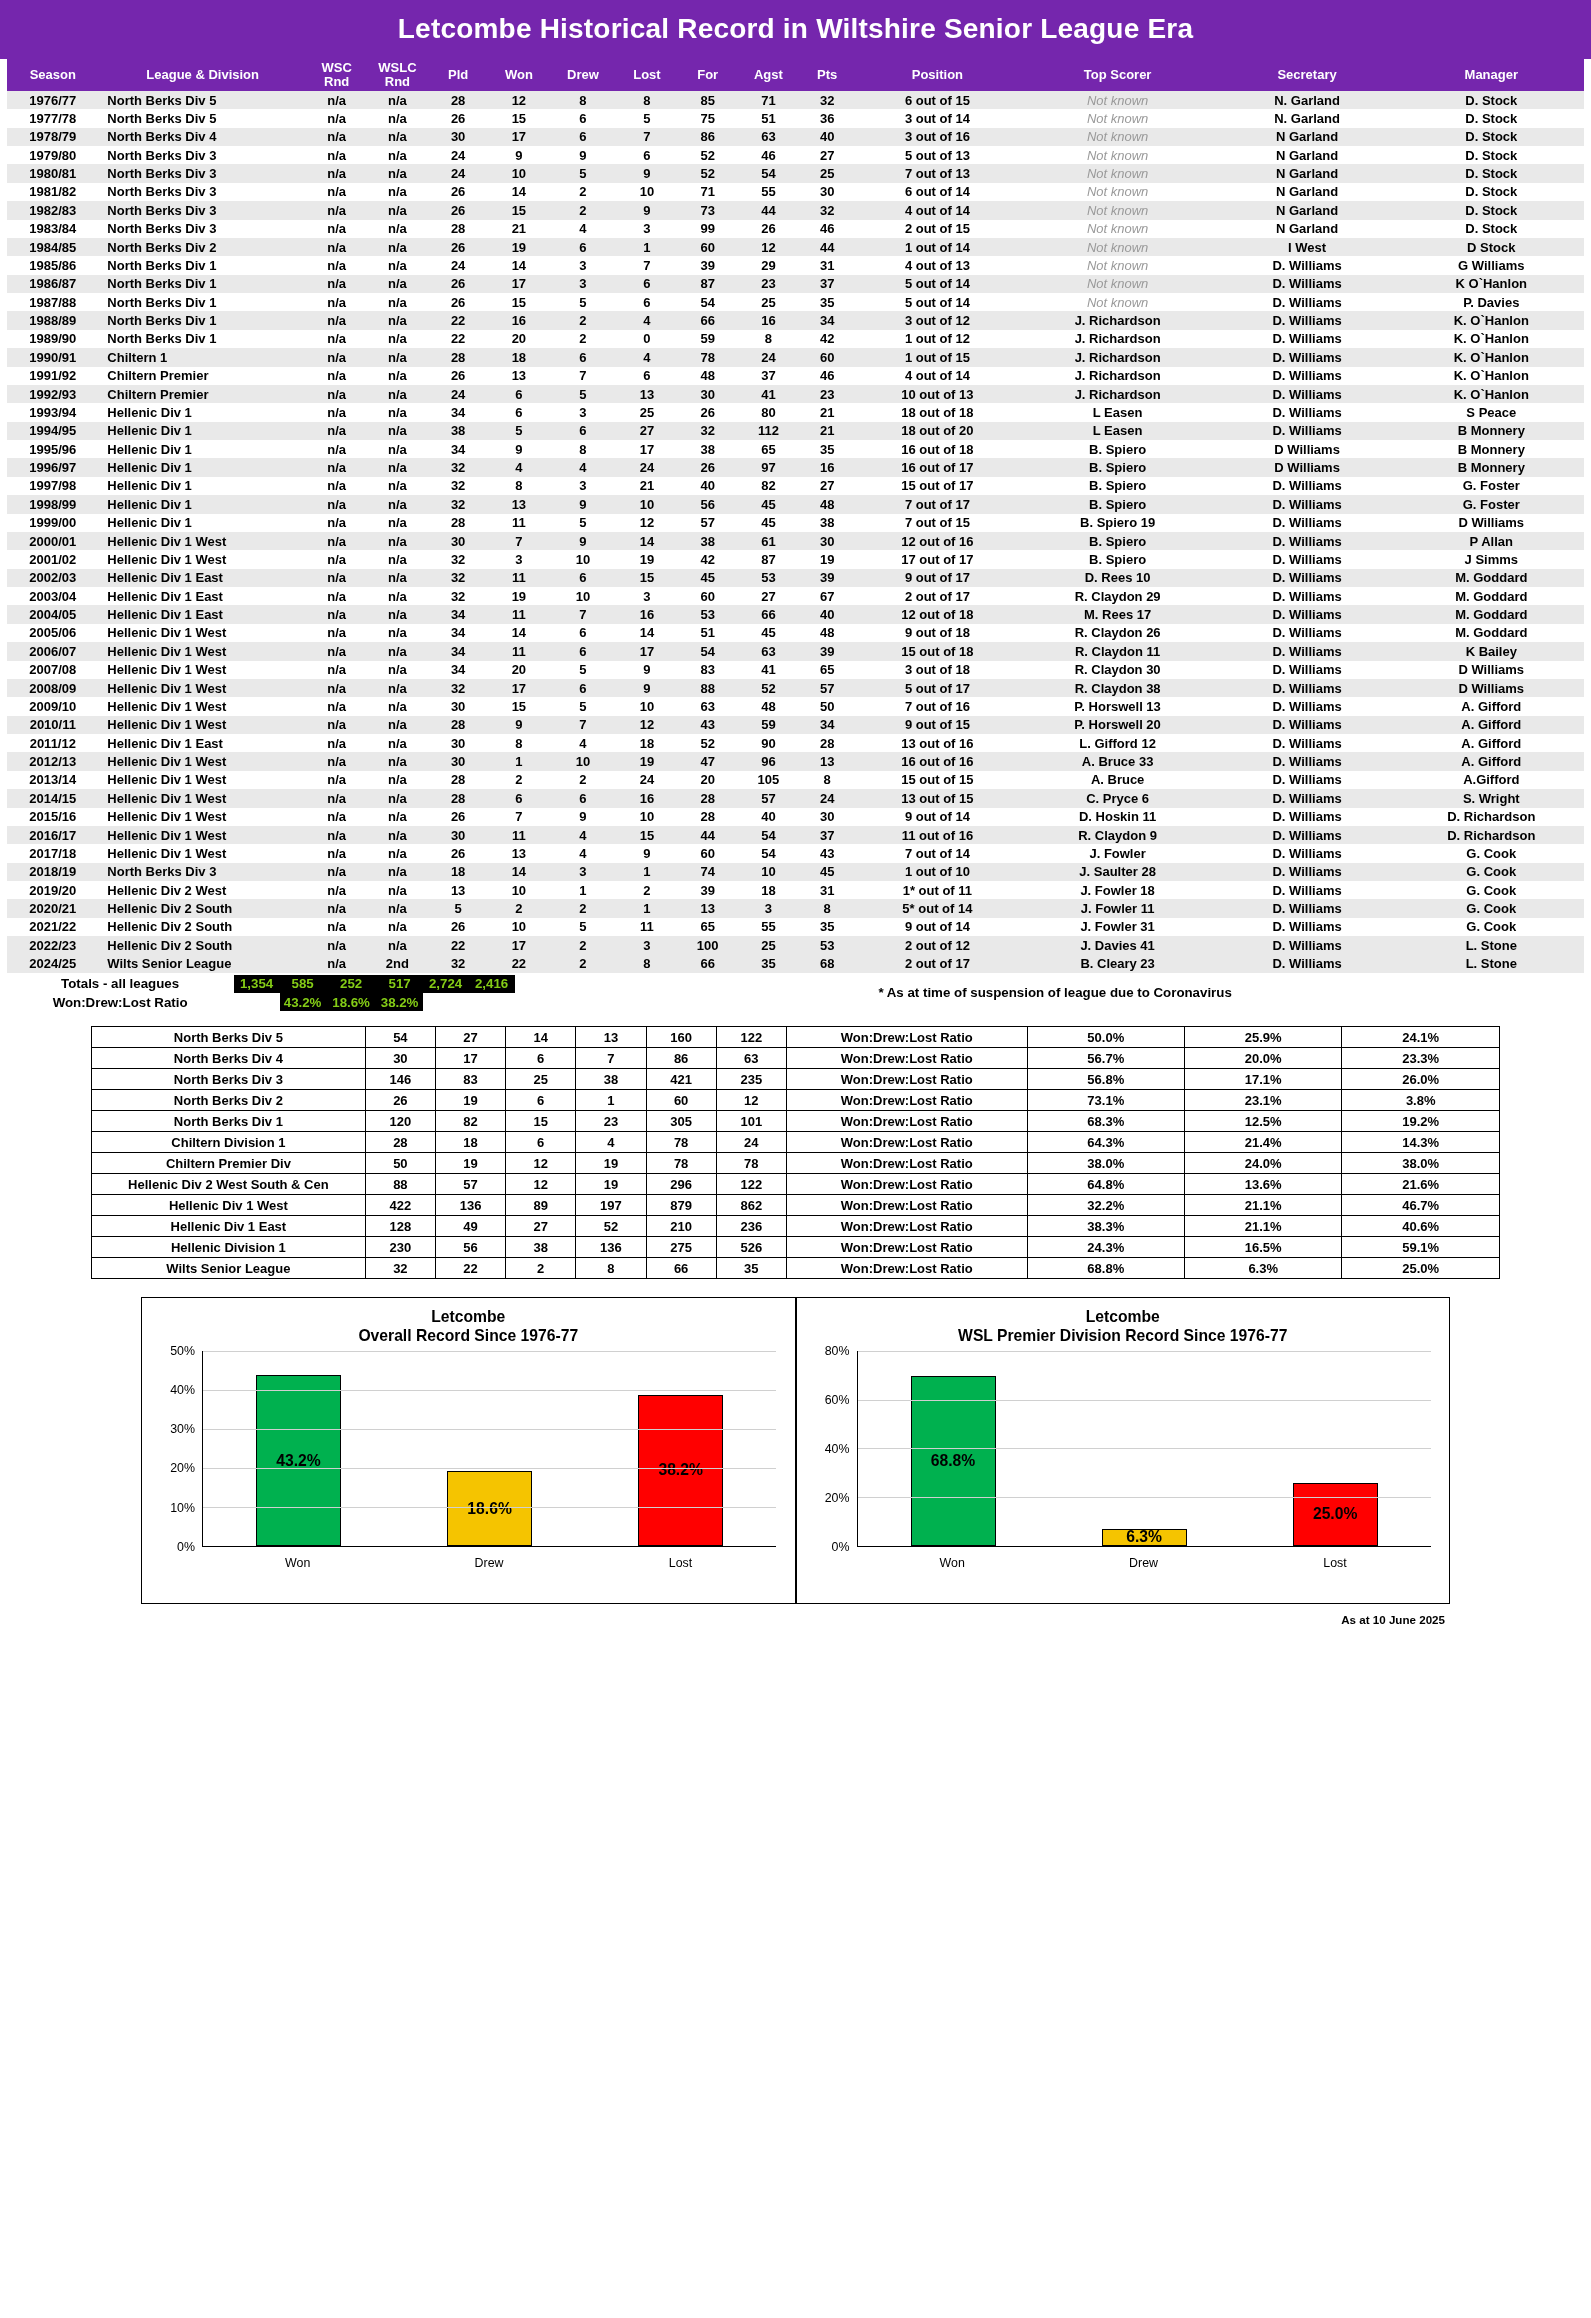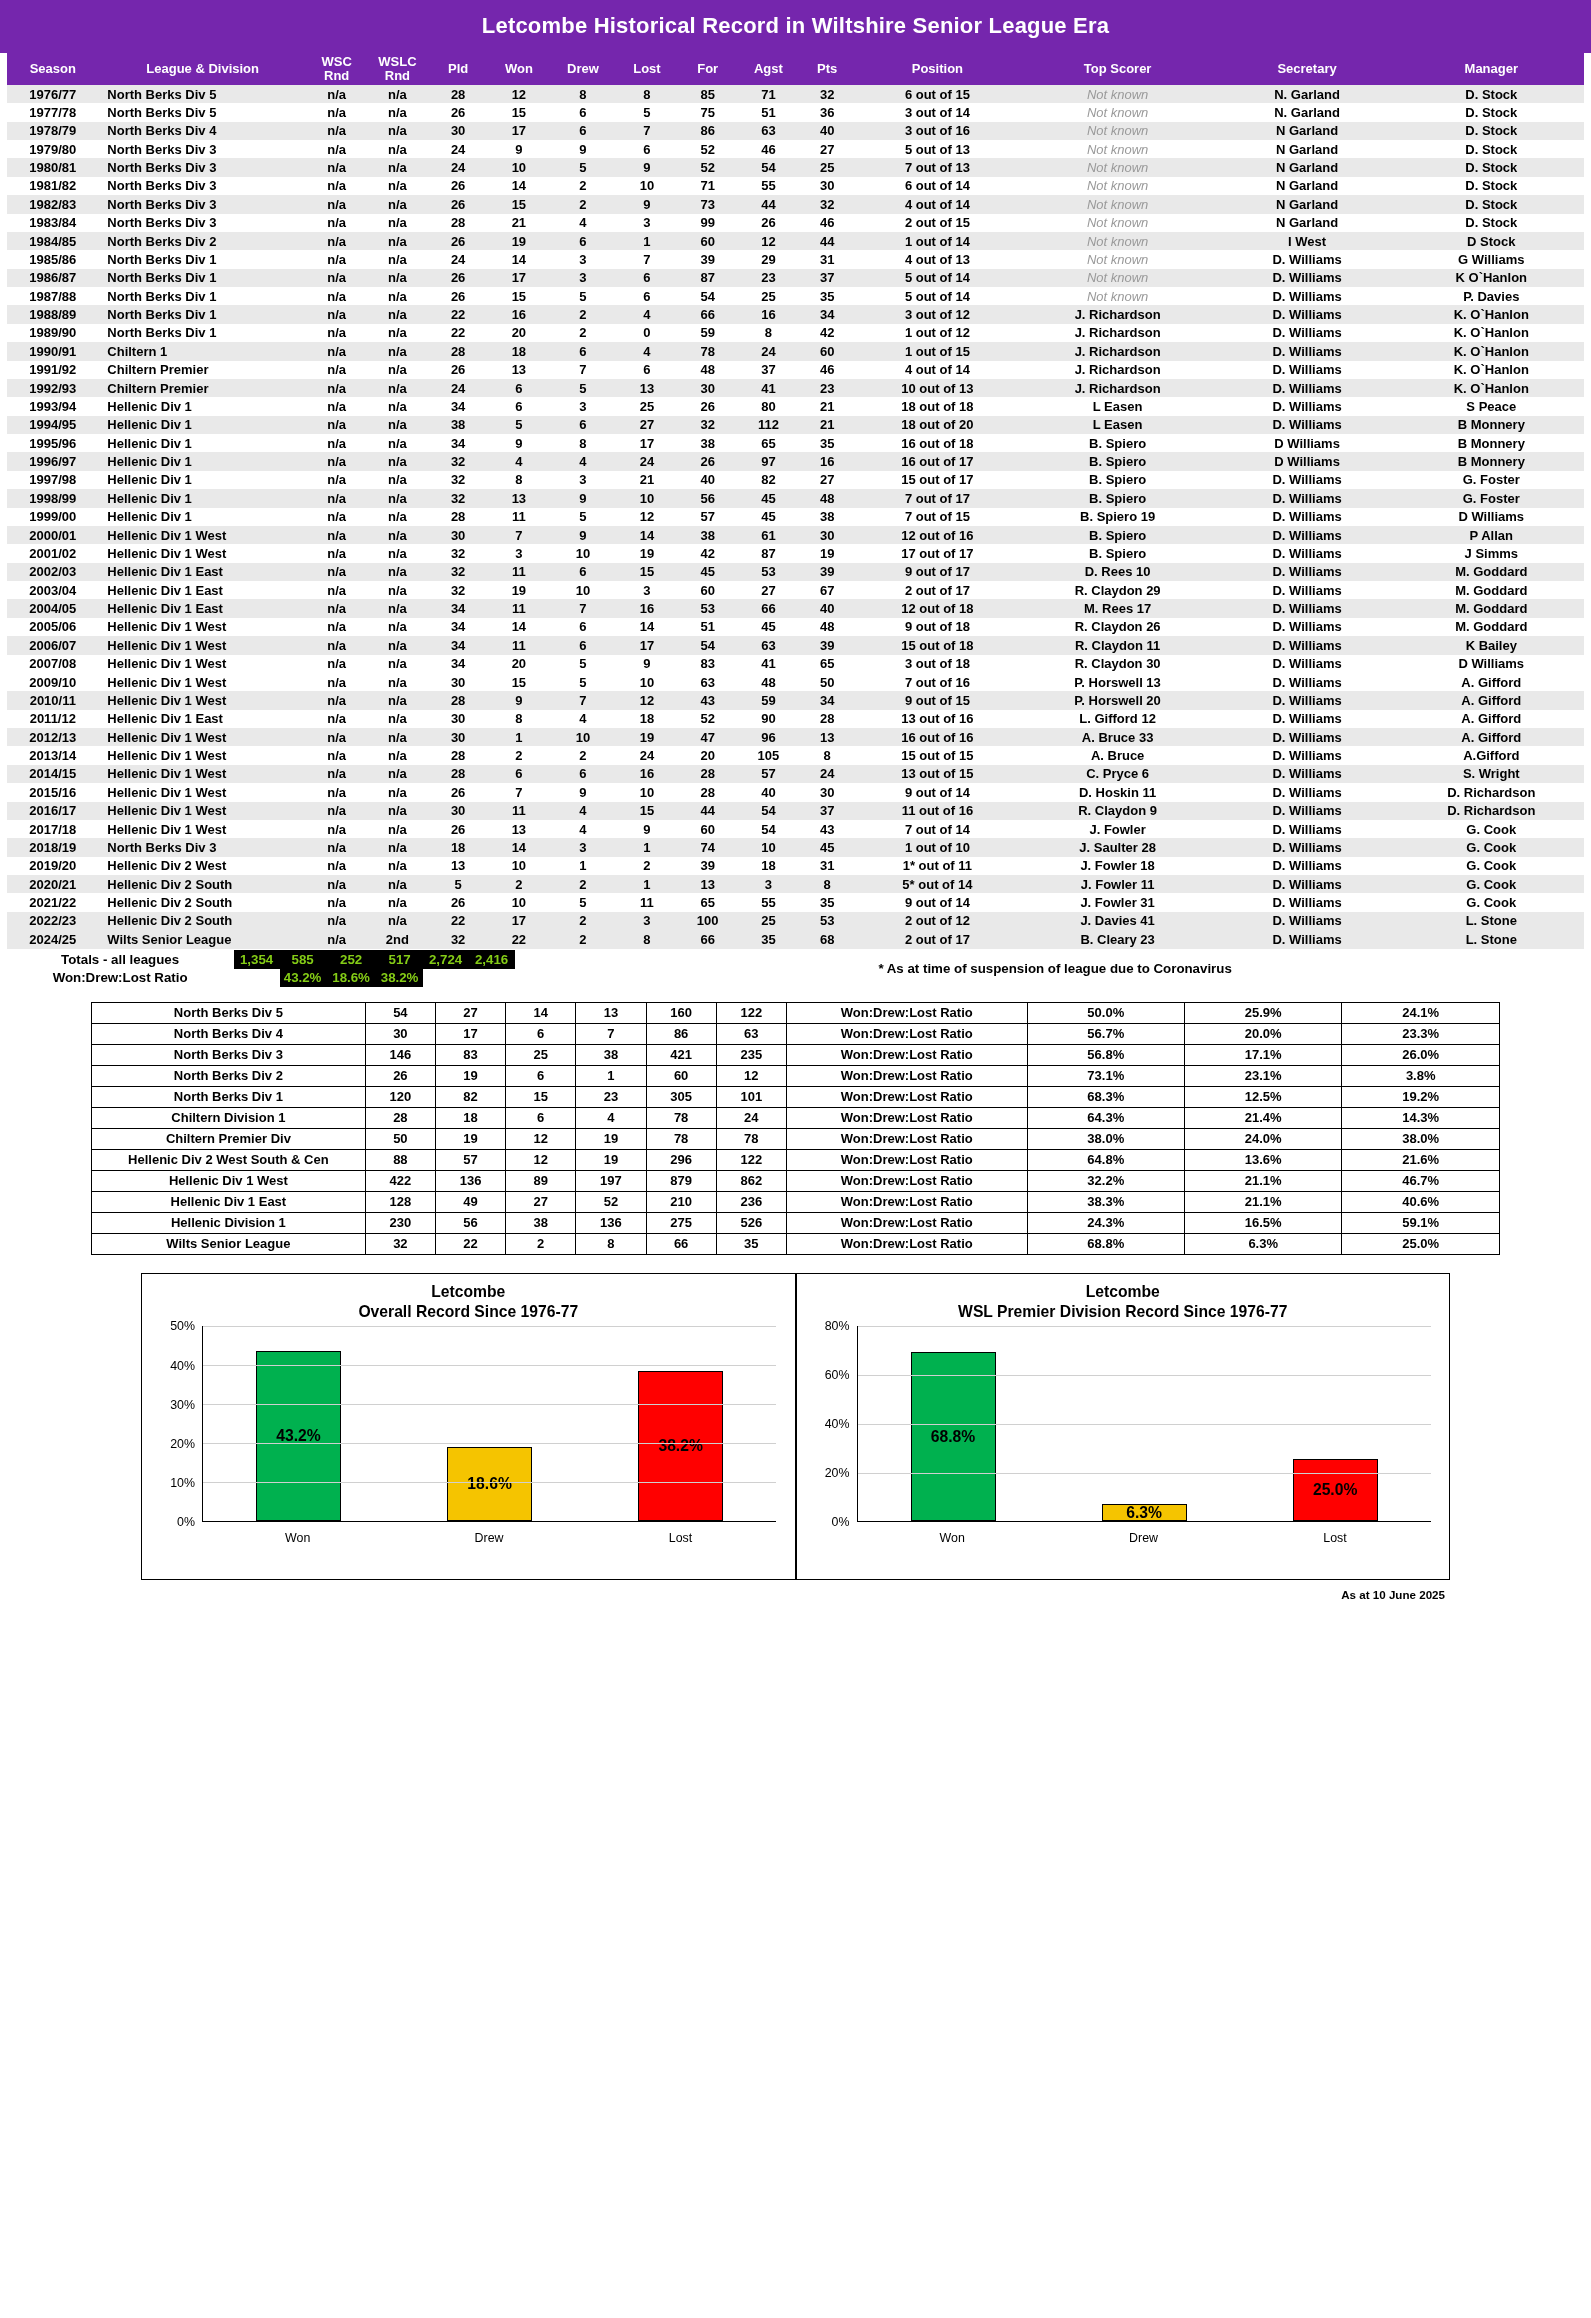--- a/index.html
+++ b/index.html
@@ -1,18 +1,18 @@
 <!DOCTYPE html>
 <html style="font-size:13.3px"><head>
 <meta charset="utf-8">
 <style>
   html,body{margin:0;padding:0;background:#ffffff;}
   body{width:1591px;font-family:"Liberation Sans",sans-serif;color:#000;}
   .page{width:1591px;padding:0;box-sizing:border-box;}
-  .title-bar{background:#7526ad;color:#fff;text-align:center;font-size:22px;font-weight:bold;padding:13.3px 0 13.3px 0;letter-spacing:0.2px;}
+  .title-bar{background:#7526ad;color:#fff;text-align:center;font-size:28px;font-weight:bold;padding:13.3px 0 13.3px 0;letter-spacing:0.2px;}
   table{border-collapse:collapse;}
   
   .main-wrap{padding:0 6.6px;}
   table.main{width:100%;table-layout:fixed;font-size:13px;}
   table.main th{background:#7526ad;color:#fff;font-weight:bold;font-size:13px;padding:2.5px 1.7px;text-align:center;vertical-align:middle;line-height:1.05;}
   table.main td{padding:1.7px 2.5px;text-align:center;white-space:nowrap;overflow:hidden;}
   table.main tr.odd td{background:#e9e9e9;}
   table.main tr.even td{background:#ffffff;}
   table.main td.season{font-weight:bold;text-align:center;}
   table.main td.league{font-weight:bold;text-align:left;padding-left:8.3px;}
@@ -627,20 +627,37 @@
             <td class="b">n/a</td>
             <td class="b">34</td>
             <td class="b">20</td>
             <td class="b">5</td>
             <td class="b">9</td>
             <td class="b">83</td>
             <td class="b">41</td>
             <td class="b">65</td>
             <td class="b">3 out of 18</td>
             <td class="b">R. Claydon 30</td>
+            <td class="b">D. Williams</td>
+            <td class="b">D Williams</td>
+          </tr>
+          <tr class="odd">
+            <td class="season">2008/09</td>
+            <td class="league">Hellenic Div 1 West</td>
+            <td class="b">n/a</td>
+            <td class="b">n/a</td>
+            <td class="b">32</td>
+            <td class="b">17</td>
+            <td class="b">6</td>
+            <td class="b">9</td>
+            <td class="b">88</td>
+            <td class="b">52</td>
+            <td class="b">57</td>
+            <td class="b">5 out of 17</td>
+            <td class="b">R. Claydon 38</td>
             <td class="b">D. Williams</td>
             <td class="b">D Williams</td>
           </tr>
           <tr class="even">
             <td class="season">2009/10</td>
             <td class="league">Hellenic Div 1 West</td>
             <td class="b">n/a</td>
             <td class="b">n/a</td>
             <td class="b">30</td>
             <td class="b">15</td>

